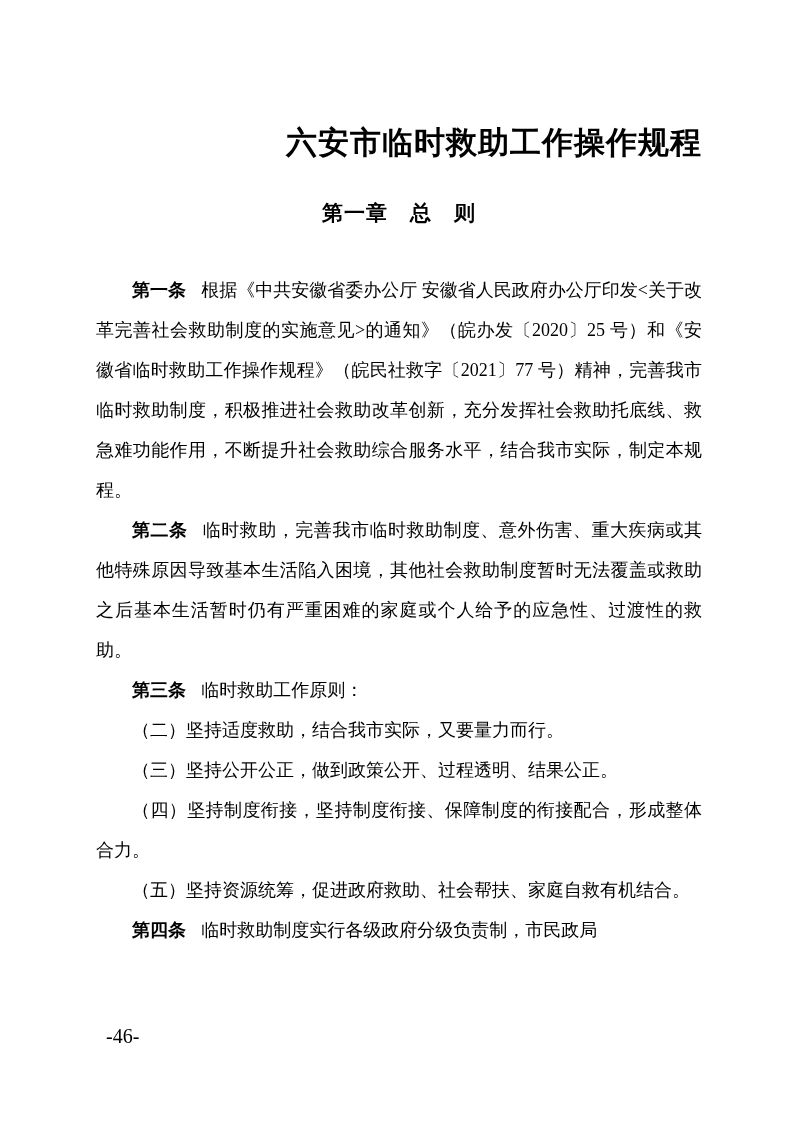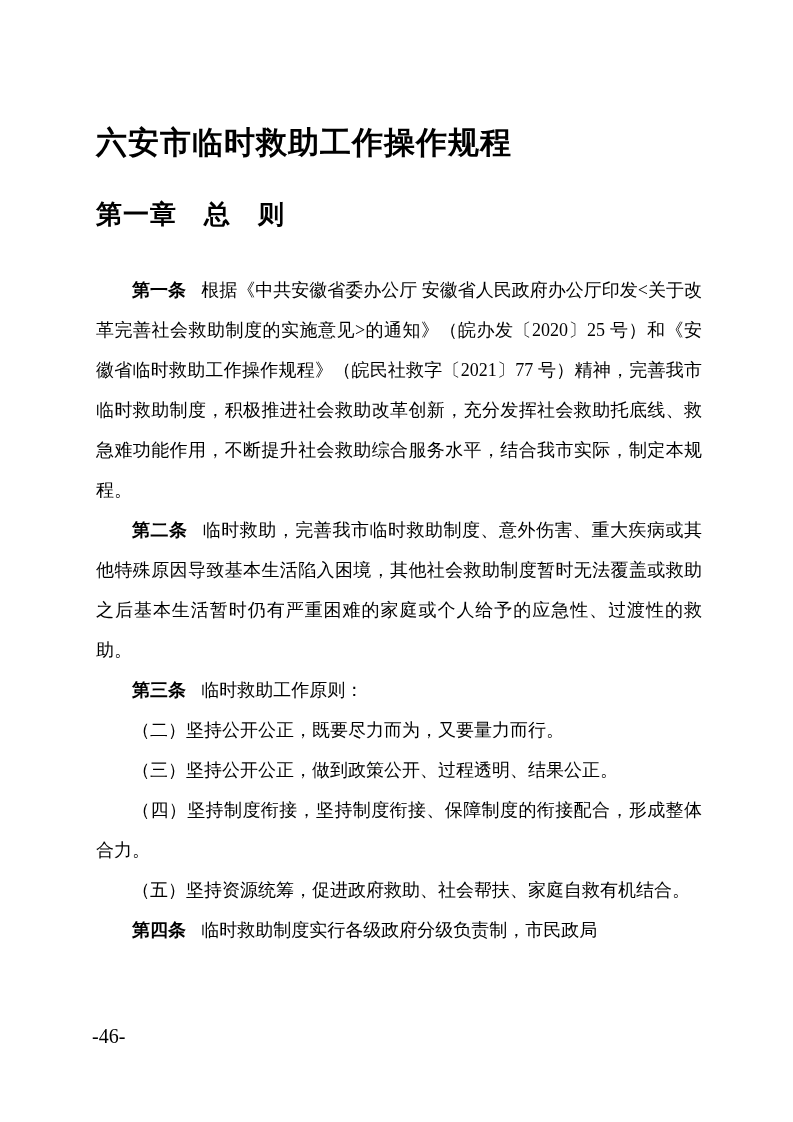--- a/index.html
+++ b/index.html
@@ -17,30 +17,30 @@
     position: absolute;
     left: 96px;
     top: 124px;
     width: 606px;
   }
   .doc-title {
     font-family: "Liberation Serif", "DejaVu Serif", serif;
     font-weight: bold;
     font-size: 31px;
     line-height: 38px;
-    text-align: left;
+    text-align: right;
     letter-spacing: 1px;
     margin: 0;
   }
   .chapter-heading {
-    font-family: Liberation Serif, serif;
+    font-family: Liberation Mono, monospace;
     font-weight: bold;
-    font-size: 26px;
+    font-size: 21px;
     line-height: 26px;
-    text-align: left;
+    text-align: center;
     letter-spacing: 1px;
     margin: 40px 0 0 0;
   }
   .body-text {
     margin-top: 42px;
   }
   .para {
     font-family: "Liberation Serif", "DejaVu Serif", serif;
     font-size: 18px;
     line-height: 40px;
@@ -50,21 +50,21 @@
     word-break: break-all;
   }
   .lead {
     font-family: "Liberation Sans", "DejaVu Sans", sans-serif;
     font-weight: bold;
     margin-right: 0.85em;
   }
   .lead:empty { margin-right: 0; }
   .page-number {
     position: absolute;
-    left: 92px;
+    left: 106px;
     top: 1022px;
     font-family: "Liberation Serif", "DejaVu Serif", serif;
     font-size: 20px;
     line-height: 28px;
   }
 </style>
 </head>
 <body>
 
 <div class="page">
@@ -83,21 +83,21 @@
       <p class="para">
         <span class="lead">第二条</span><span>临时救助，完善我市临时救助制度、意外伤害、重大疾病或其他特殊原因导致基本生活陷入困境，其他社会救助制度暂时无法覆盖或救助之后基本生活暂时仍有严重困难的家庭或个人给予的应急性、过渡性的救助。</span>
       </p>
 
       <p class="para">
         <span class="lead">第三条</span><span>临时救助工作原则：</span>
       </p>
 
 
       <p class="para">
-        <span class="lead"></span><span>（二）坚持公开公正，既要尽力而为，又要量力而行。</span>
+        <span class="lead"></span><span>（二）坚持适度救助，结合我市实际，又要量力而行。</span>
       </p>
 
       <p class="para">
         <span class="lead"></span><span>（三）坚持公开公正，做到政策公开、过程透明、结果公正。</span>
       </p>
 
       <p class="para">
         <span class="lead"></span><span>（四）坚持制度衔接，坚持制度衔接、保障制度的衔接配合，形成整体合力。</span>
       </p>
 

